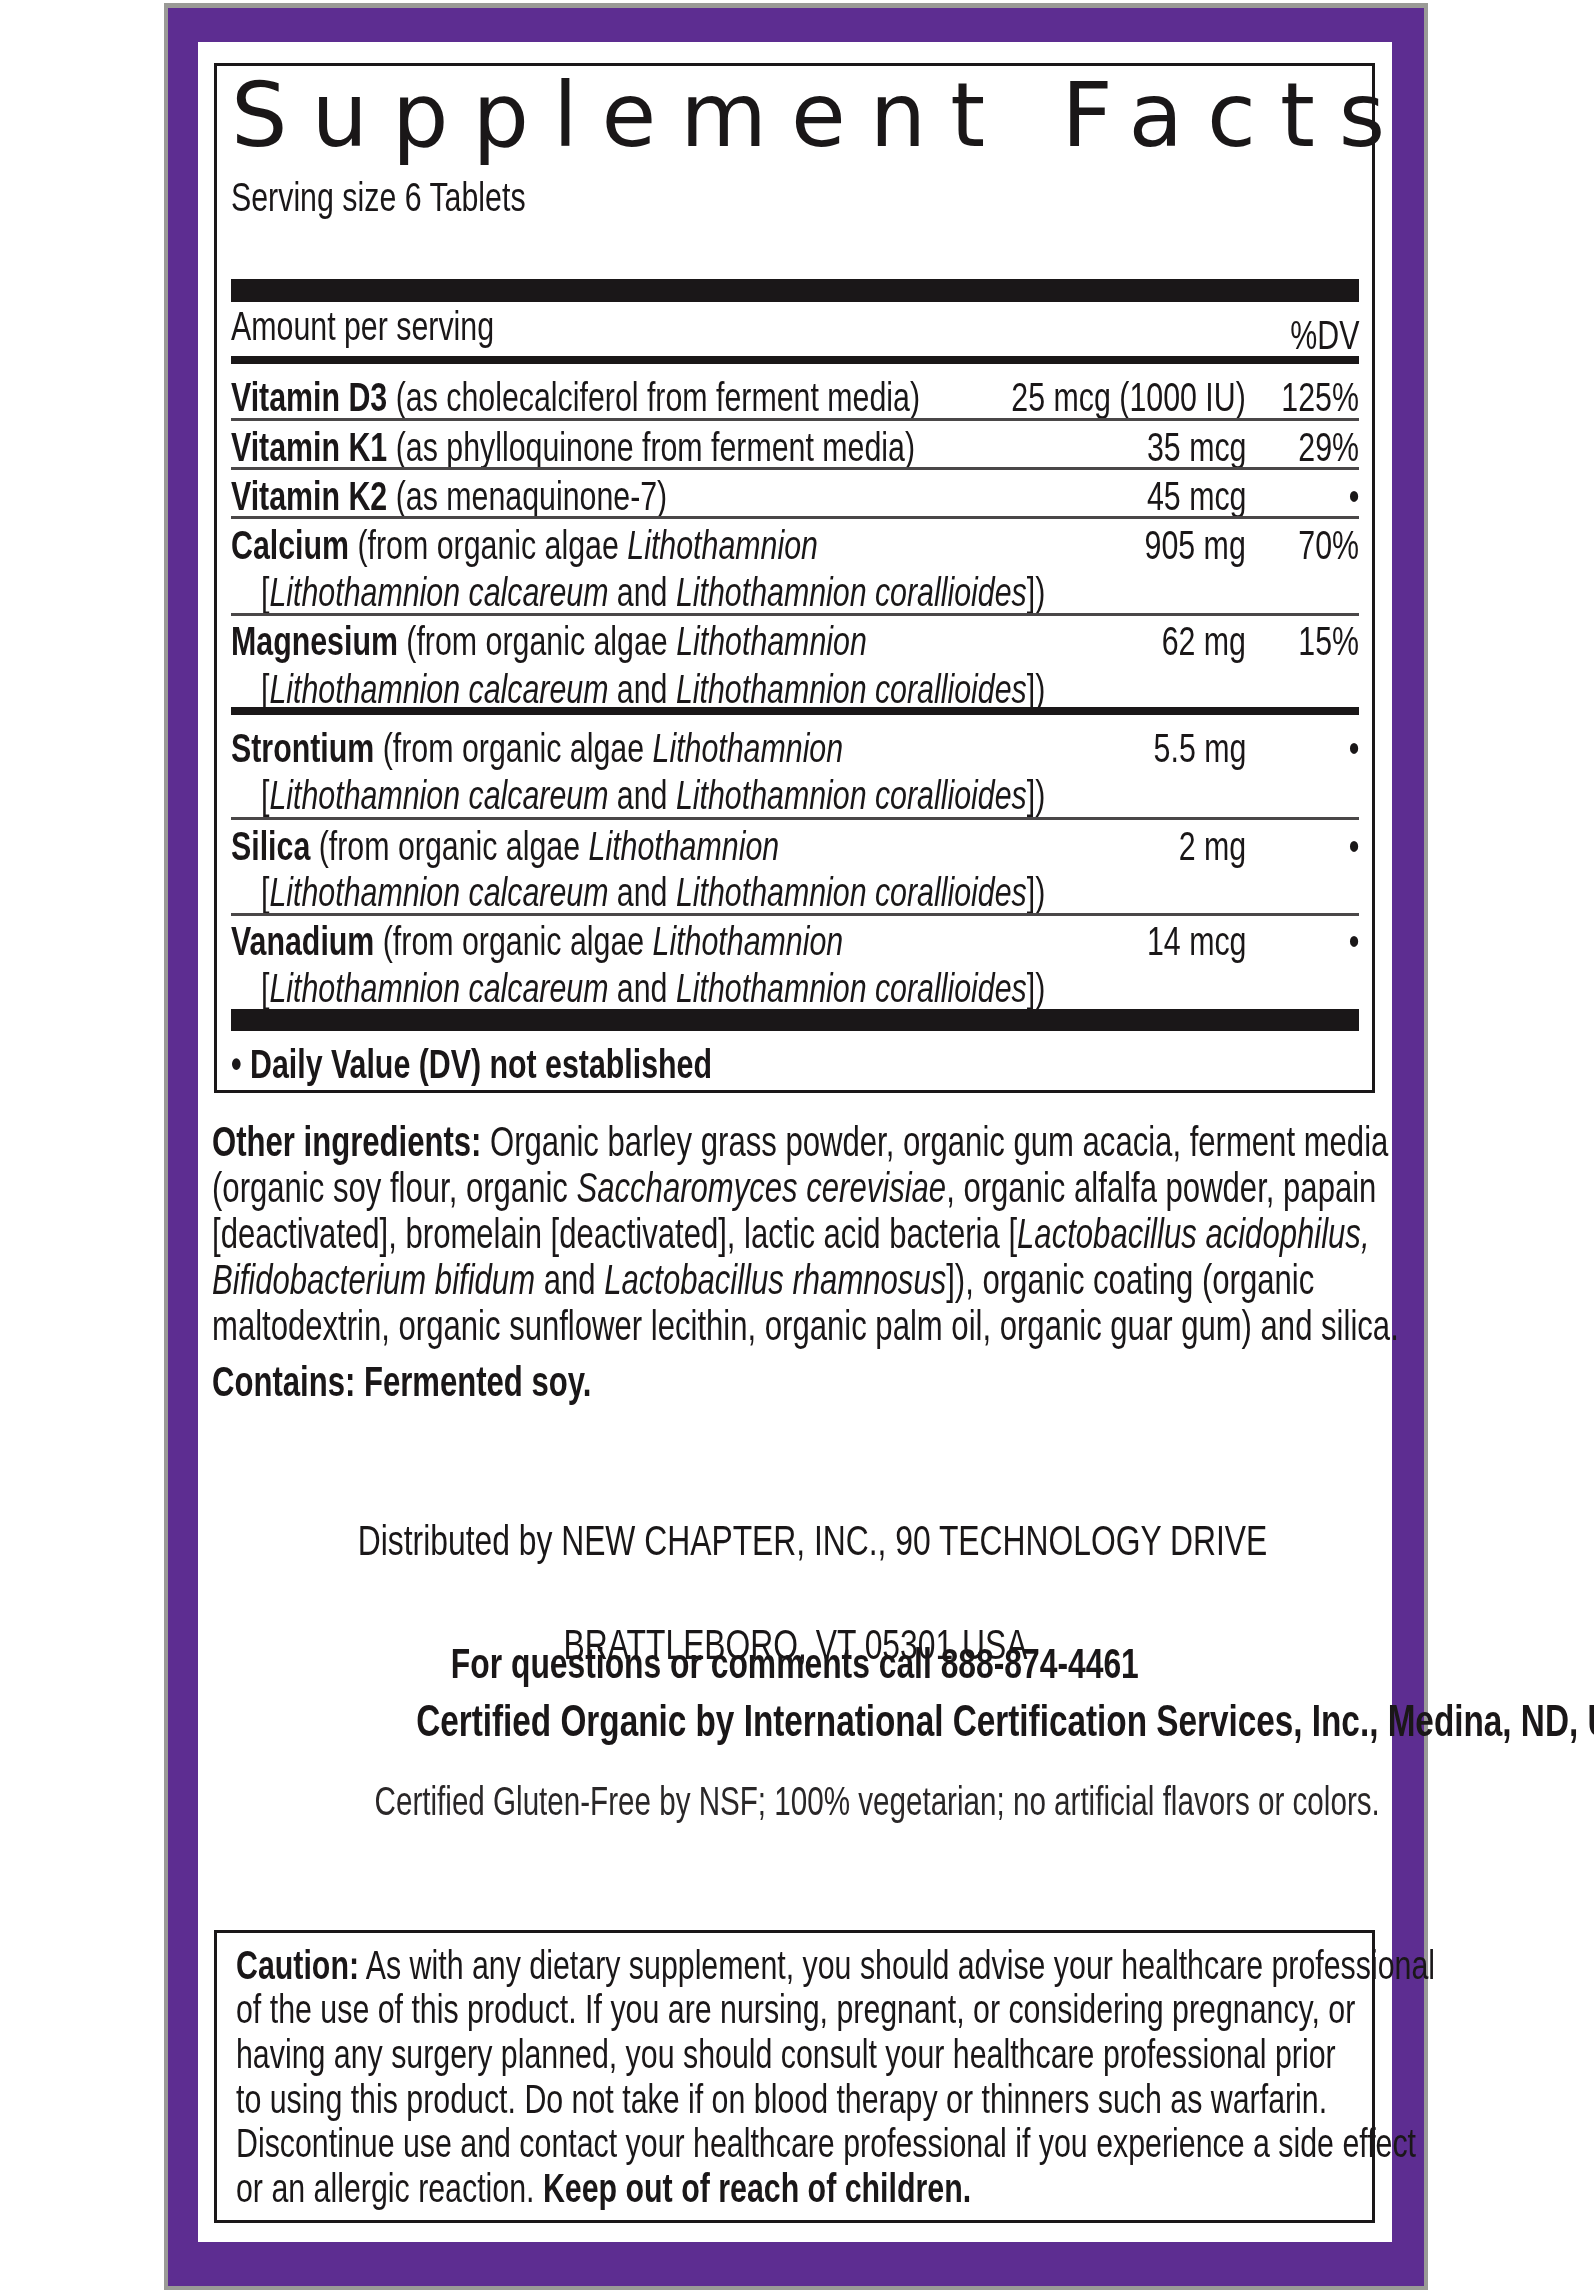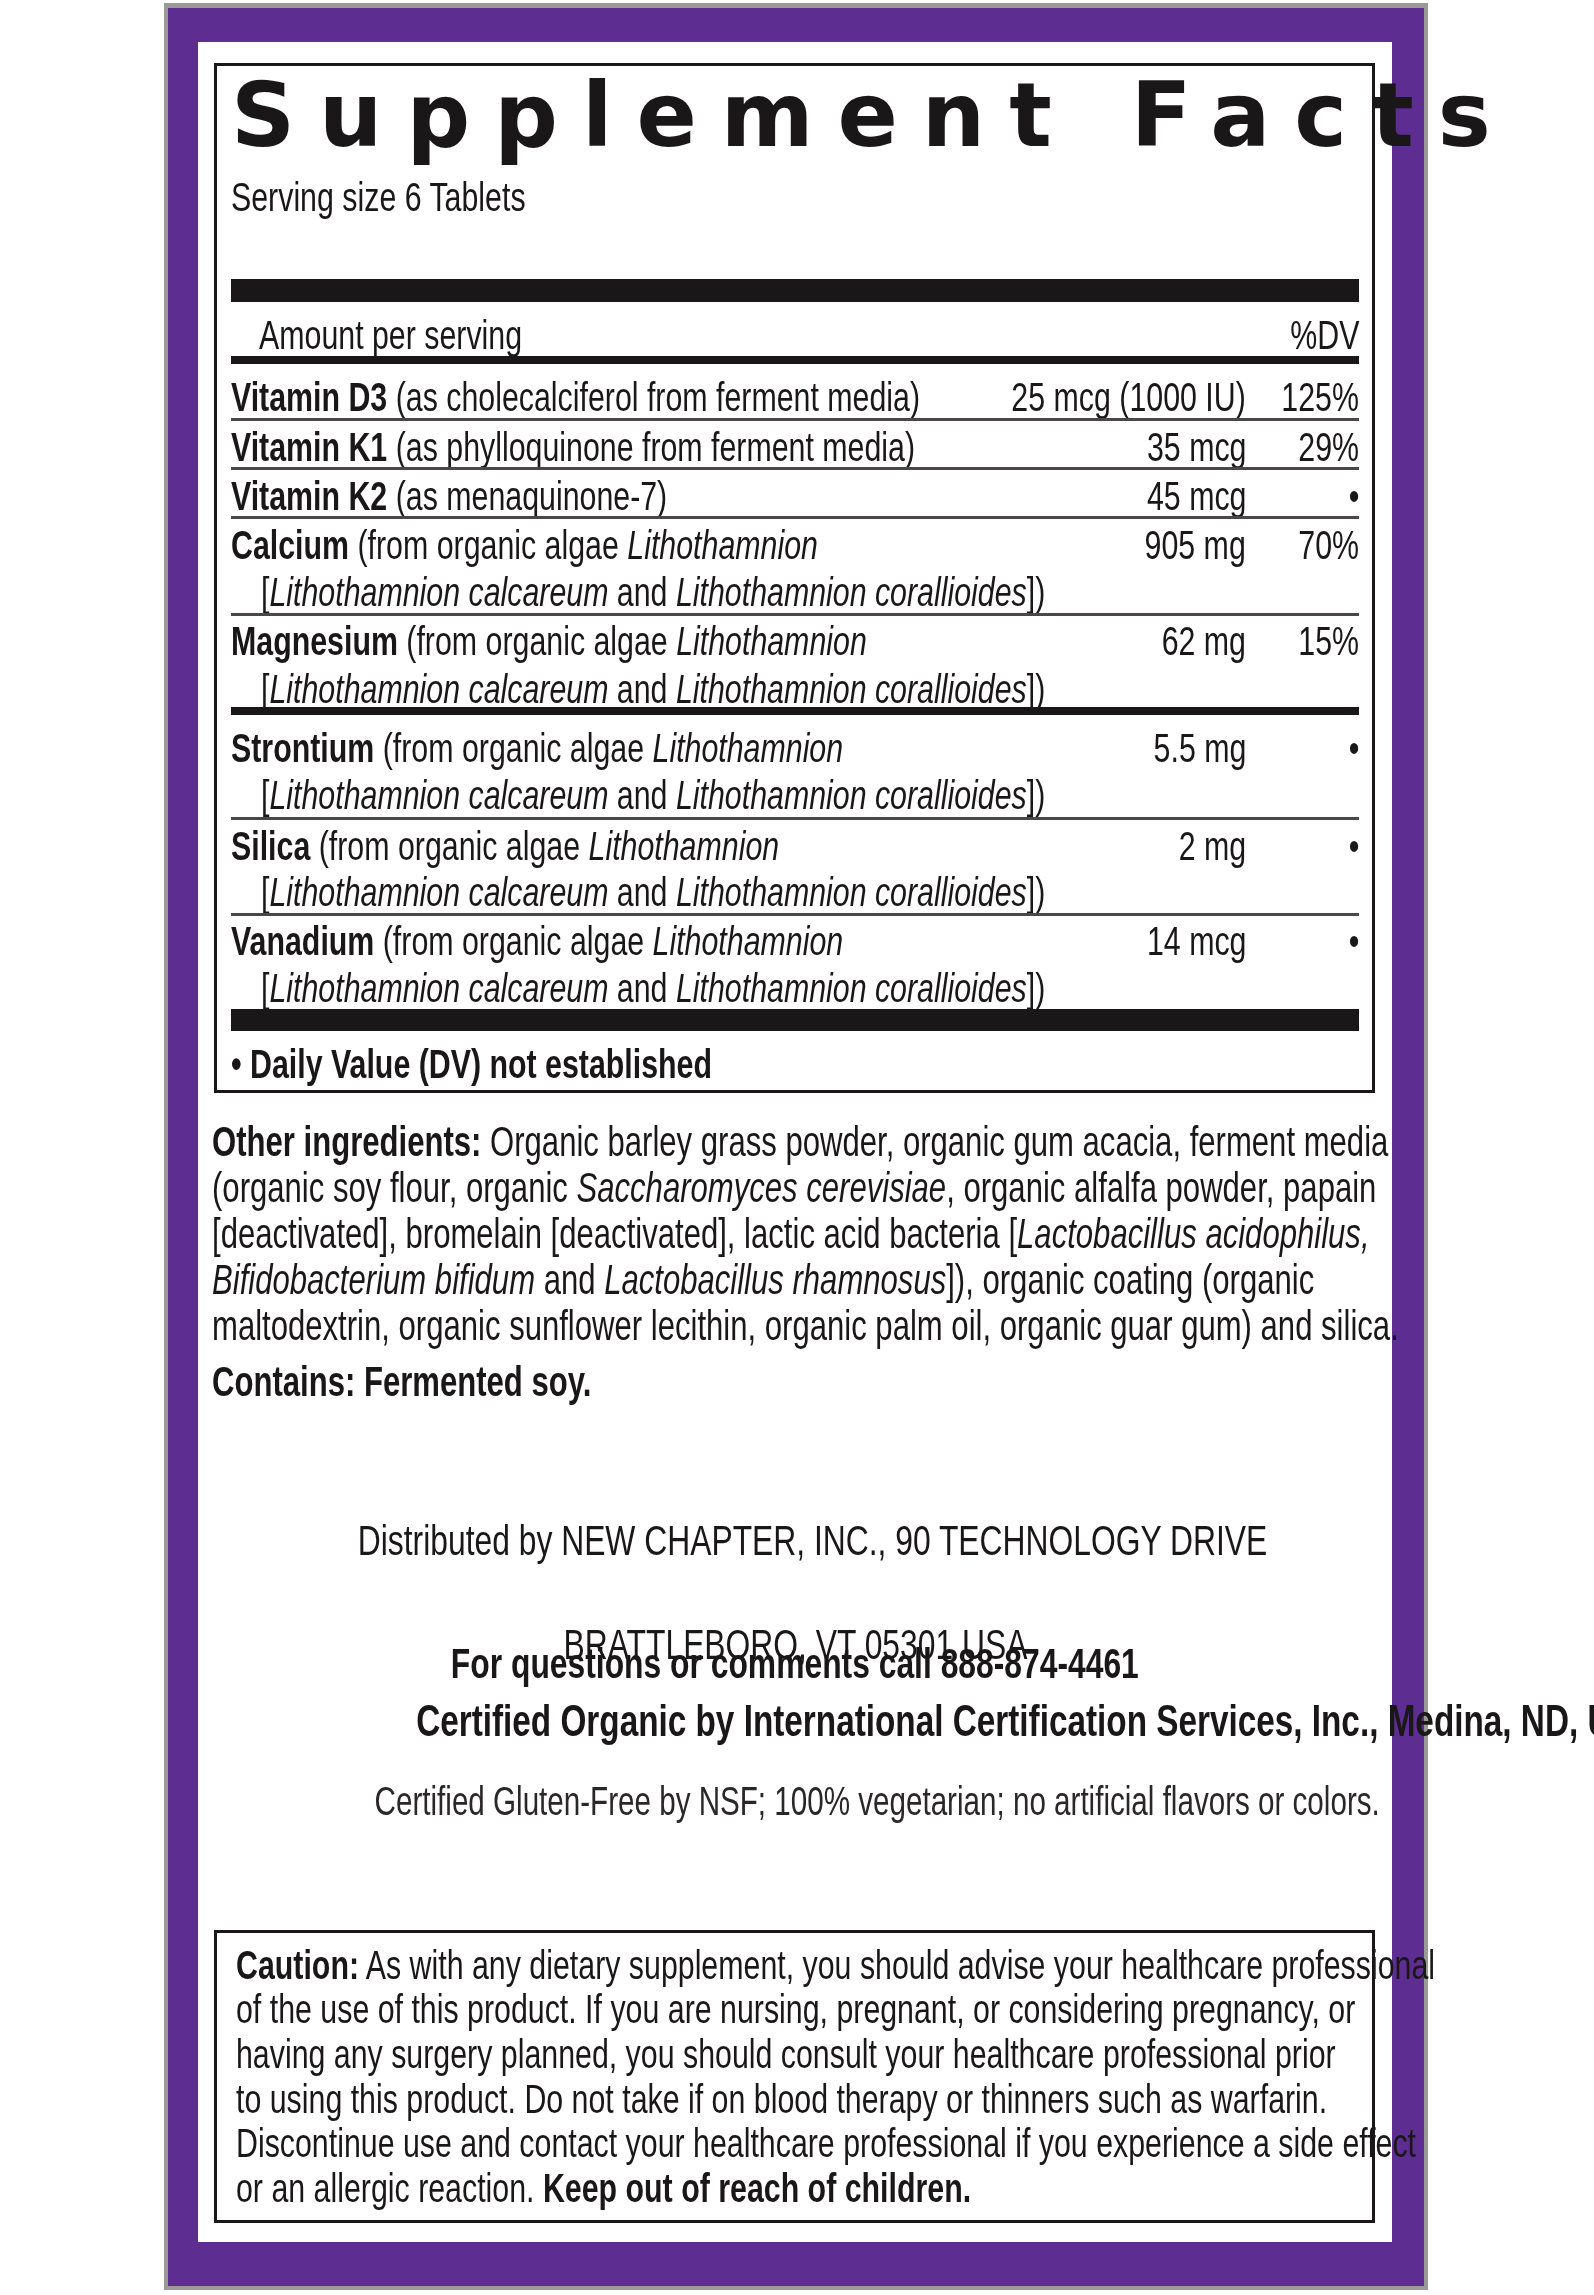--- a/index.html
+++ b/index.html
@@ -11,21 +11,21 @@
   .frame-purple { position: absolute; left: 168px; top: 7.7px; width: 1256px; height: 2278px; background: #5d2d91; }
   .panel { position: absolute; left: 198px; top: 42px; width: 1194px; height: 2200px; background: #ffffff; }
 
   .abs { position: absolute; white-space: nowrap; }
   .cond { display: inline-block; transform: scaleX(0.74); }
   .cl { transform-origin: left center; }
   .cr { transform-origin: right center; }
   .cc { transform-origin: center center; }
 
   .facts-box { position: absolute; left: 214px; top: 63px; width: 1161px; height: 1030px; border: 3.2px solid #1a1718; box-sizing: border-box; }
-  .title { left: 231px; top: 71px; font-size: 89px; font-weight: bold; letter-spacing: 24px; line-height: 1; font-family: "DejaVu Sans", sans-serif; }
+  .title { left: 231px; top: 71px; font-size: 89px; font-weight: normal; letter-spacing: 24px; line-height: 1; font-family: "DejaVu Sans", sans-serif; }
   .serving { left: 231px; top: 177px; font-size: 41px; line-height: 1; }
 
   .bar { position: absolute; left: 231px; width: 1128px; background: #1a1718; }
   .rule { position: absolute; left: 231px; width: 1128px; height: 2.6px; background: #4a4748; }
 
   .row-text { font-size: 41px; line-height: 1; }
   .b { font-weight: bold; }
   .i { font-style: italic; }
 
   .amt { position: absolute; right: 348px; font-size: 41px; line-height: 1; white-space: nowrap; }
@@ -42,21 +42,21 @@
 
 <div class="frame-gray"></div>
 <div class="frame-purple"></div>
 <div class="panel"></div>
 
 <div class="facts-box"></div>
 <div class="abs title"><span>Supplement Facts</span></div>
 <div class="abs serving"><span class="cond cl">Serving size 6 Tablets</span></div>
 
 <div class="bar" style="top:279px;height:23px;"></div>
-<div class="abs row-text" style="left:231px;top:315px;margin-left:28px;"><span class="cond cl">Amount per serving</span></div>
+<div class="abs row-text" style="left:231px;top:306px;"><span class="cond cl">Amount per serving</span></div>
 <div class="dv" style="top:315px;"><span class="cond cr">%DV</span></div>
 <div class="bar" style="top:356px;height:7.7px;"></div>
 
 <div class="abs row-text" style="left:231px;top:377px;"><span class="cond cl"><span class="b">Vitamin D3</span><span> (as cholecalciferol from ferment media)</span></span></div>
 <div class="amt" style="top:377px;"><span class="cond cr">25 mcg (1000 IU)</span></div>
 <div class="dv" style="top:377px;"><span class="cond cr">125%</span></div>
 <div class="rule" style="top:418px;"></div>
 
 <div class="abs row-text" style="left:231px;top:427px;"><span class="cond cl"><span class="b">Vitamin K1</span><span> (as phylloquinone from ferment media)</span></span></div>
 <div class="amt" style="top:427px;"><span class="cond cr">35 mcg</span></div>

